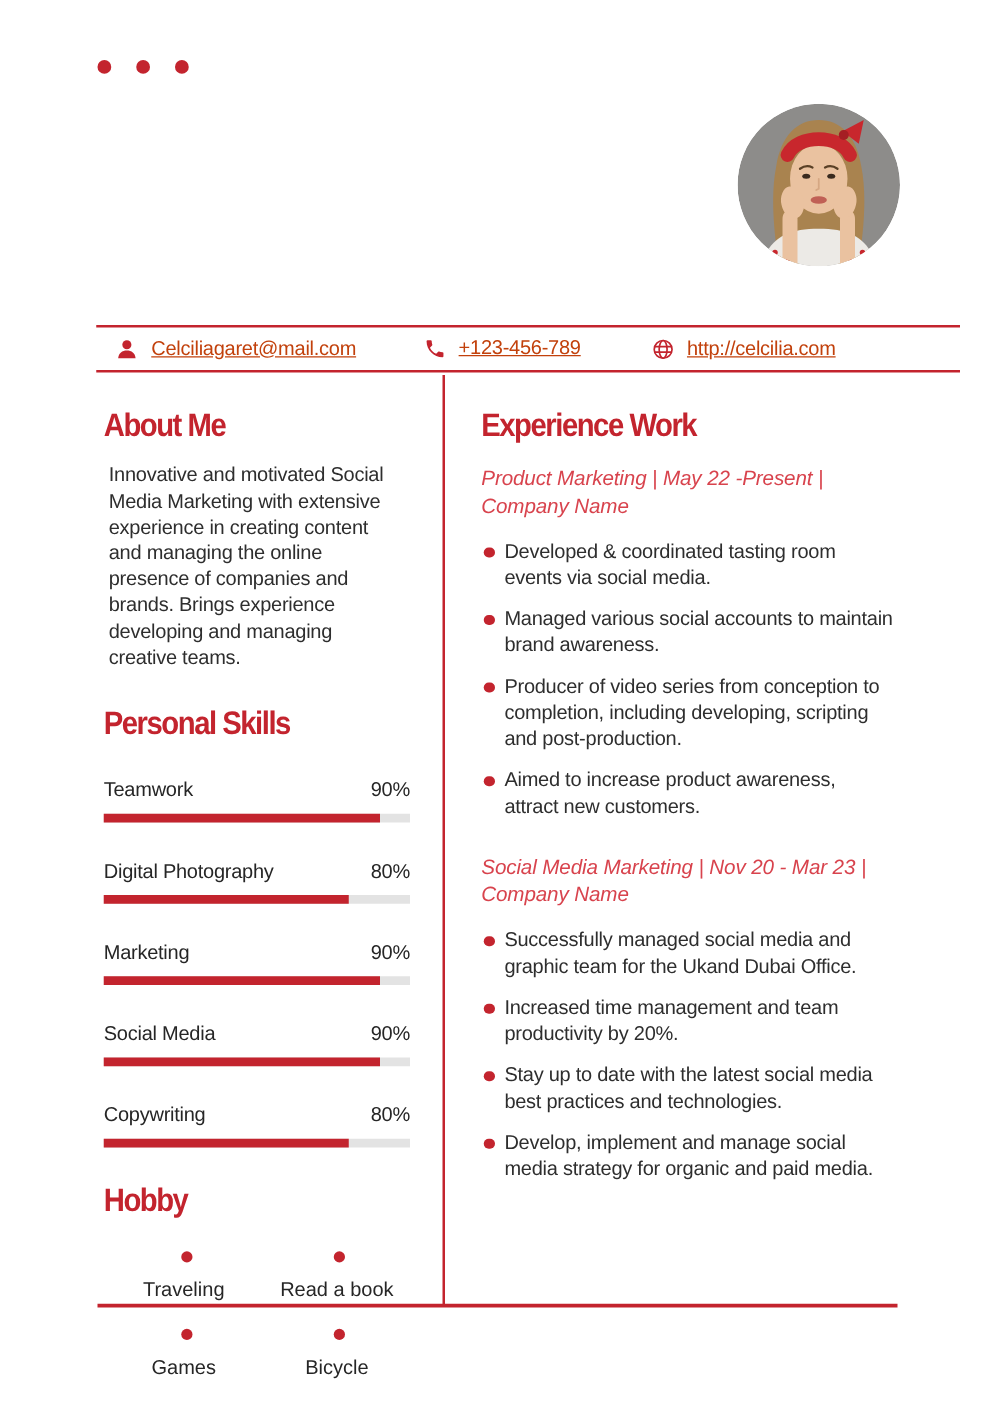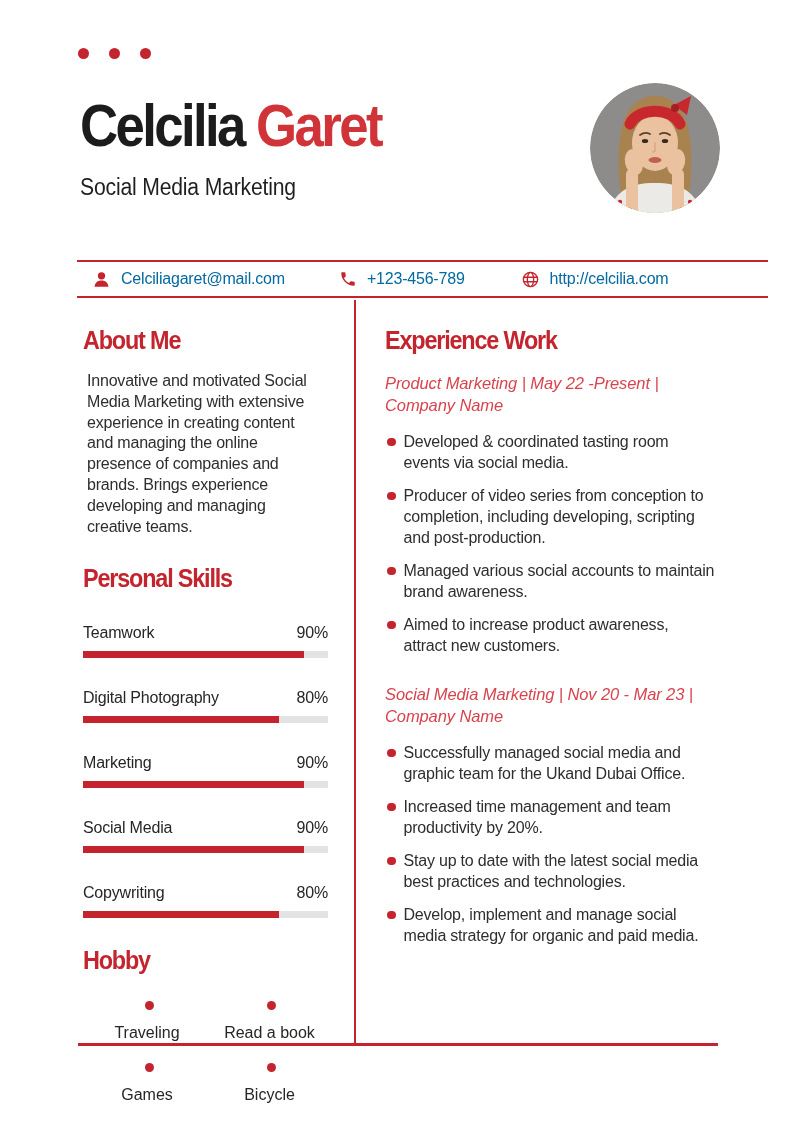--- a/index.html
+++ b/index.html
@@ -24,21 +24,21 @@
   }
   
   .avatar{position:absolute;left:590px;top:83px;width:130px;height:130px;border-radius:50%;overflow:hidden;}
   .avatar svg{display:block;}
   
   .contact-bar{
     position:absolute;left:77px;top:260px;width:691px;height:34px;
     border-top:2.5px solid var(--accent);border-bottom:2.5px solid var(--accent);
     display:flex;align-items:center;box-sizing:content-box;
   }
-  .contact-item{display:flex;align-items:flex-start;gap:10px;font-size:16px;color:#0369a1;letter-spacing:-.2px;}
+  .contact-item{display:flex;align-items:flex-end;gap:10px;font-size:16px;color:#c2410c;letter-spacing:-.2px;text-decoration:underline;}
   .ci-1{margin-left:15px;} .ci-2{margin-left:54px;} .ci-3{margin-left:56px;}
   .cicon{display:flex;align-items:center;justify-content:center;}
   
   .divider{position:absolute;left:354px;top:300px;width:2px;height:744px;background:var(--accent);}
   .bottom-line{position:absolute;left:78px;top:1043px;width:640px;height:2.5px;background:var(--accent);}
   
   .col-left{position:absolute;left:83px;top:325px;width:245px;}
   .col-right{position:absolute;left:385px;top:325px;width:330px;}
   h2.sec{
     margin:0;font-size:26px;line-height:30px;font-weight:bold;letter-spacing:-1.3px;
@@ -71,24 +71,20 @@
 <body>
 
 <div class="page">
 
   <div class="dots">
     <span class="dot"></span>
     <span class="dot"></span>
     <span class="dot"></span>
   </div>
 
-  <header class="name-block">
-    <h1 class="name"><span class="first">Celcilia</span><span class="red">Garet</span></h1>
-    <div class="subtitle">Social Media Marketing</div>
-  </header>
 
   <div class="avatar">
     <svg width="130" height="130" viewBox="0 0 130 130">
       <circle cx="65" cy="65" r="65" fill="#8d8c8a"></circle>
       <path d="M33 128 C28 95 27 70 31 50 C35 25 48 13 65 13 C82 13 95 25 99 50 C103 70 102 95 97 128 Z" fill="#a9834f"></path>
       <path d="M18 130 C26 107 40 100 65 100 C90 100 104 107 112 130 Z" fill="#eceae6"></path>
       <circle cx="30" cy="119" r="2.2" fill="#c8272d"></circle>
         <circle cx="40" cy="126" r="2.2" fill="#c8272d"></circle>
       <circle cx="100" cy="119" r="2.2" fill="#c8272d"></circle>
         <circle cx="91" cy="126" r="2.2" fill="#c8272d"></circle>
@@ -222,25 +218,25 @@
         <div class="job">
           <div class="job-heading">Product Marketing | May 22 -Present |
 Company Name</div>
           <ul class="bullets">
             <li>
               <span class="bdot"></span>
               <span class="btext">Developed &amp; coordinated tasting room events via social media.</span>
             </li>
             <li>
               <span class="bdot"></span>
+              <span class="btext">Managed various social accounts to maintain brand awareness.</span>
+            </li>
+            <li>
+              <span class="bdot"></span>
               <span class="btext">Producer of video series from conception to completion, including developing, scripting and post-production.</span>
-            </li>
-            <li>
-              <span class="bdot"></span>
-              <span class="btext">Managed various social accounts to maintain brand awareness.</span>
             </li>
             <li>
               <span class="bdot"></span>
               <span class="btext">Aimed to increase product awareness, attract new customers.</span>
             </li>
           </ul>
         </div>
         <div class="job">
           <div class="job-heading">Social Media Marketing | Nov 20 - Mar 23 |
 Company Name</div>

